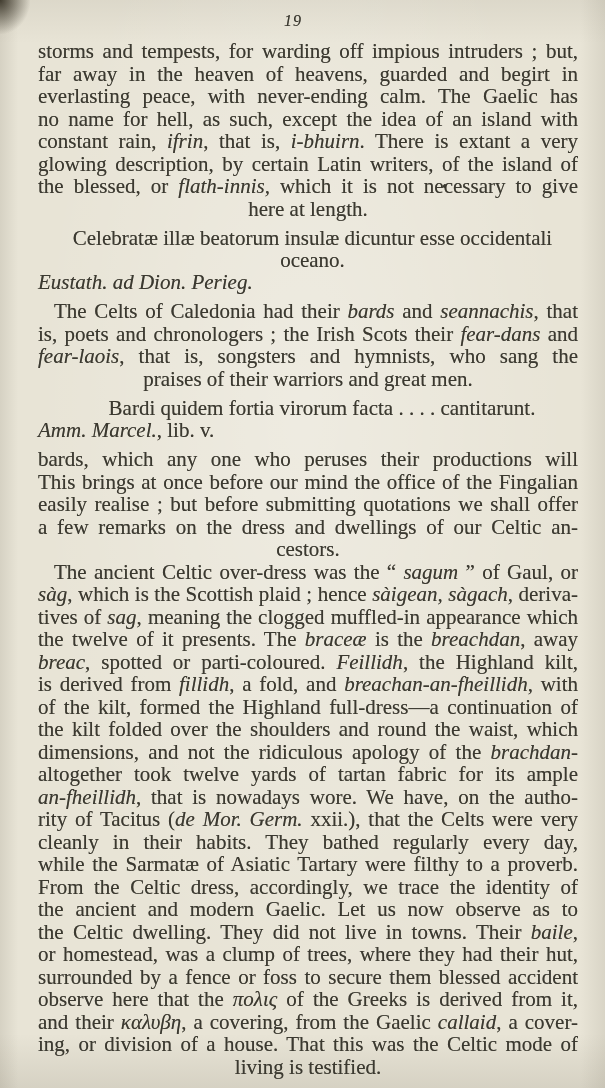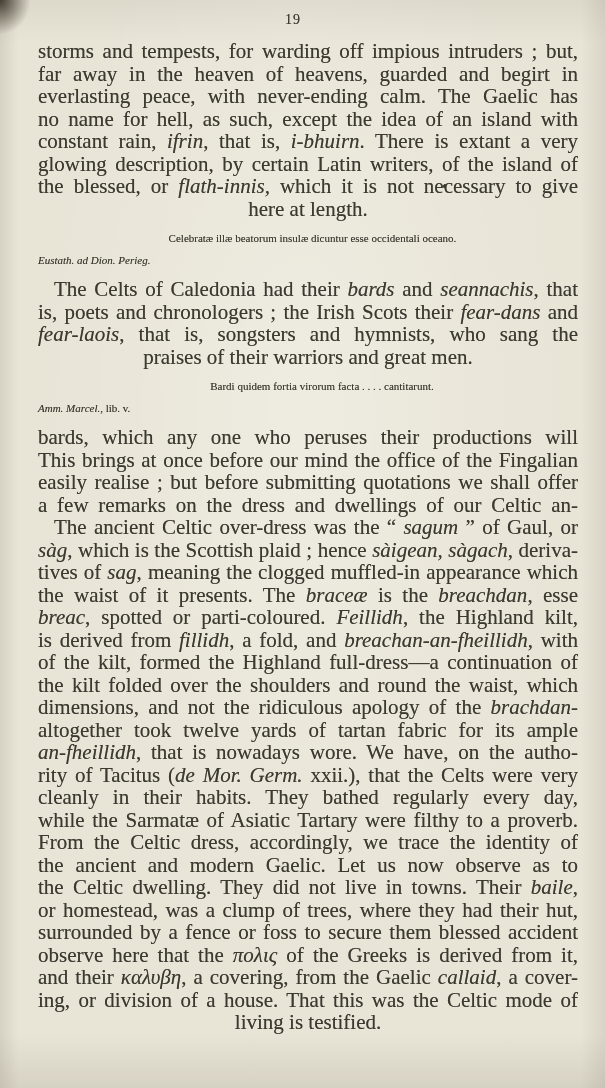--- a/index.html
+++ b/index.html
@@ -21,36 +21,37 @@
     position:absolute;top:0;left:0;width:30px;height:34px;
     background:radial-gradient(ellipse at 0% 0%, rgba(58,53,40,0.95), rgba(58,53,40,0.40) 42%, rgba(58,53,40,0) 72%);
     pointer-events:none;
   }
   .ink-spot{
     position:absolute;left:443px;top:184px;width:3px;height:4px;
     background:#3b3930;border-radius:50% 40% 60% 50%;transform:rotate(35deg);
   }
   .page-number{
     position:absolute;top:12px;left:0;width:586px;
-    text-align:center;font-size:14px;letter-spacing:1px;
+    text-align:center;font-size:16px;letter-spacing:1px;
     text-shadow:0 0 0.5px rgba(59,57,48,0.6);
+    font-style:italic;
   }
   .text-block{
     position:absolute;top:40px;left:38px;width:540px;
   }
   .line{
     font-size:21px;line-height:22.5px;
     text-shadow:0 0 0.5px rgba(59,57,48,0.55);
   }
   .align-justify{text-align:justify;text-align-last:justify;}
   .align-last,.align-left{text-align:center;}
   .align-right{text-align:left;}
   .indent{text-indent:16px;}
   .para.quote{margin:7px 0;}
-  .para.quote .line{font-size:11px;line-height:22px;}
+  .para.quote .line{font-size:21px;line-height:22px;}
   
   .text-block .para:nth-child(2) .align-left{padding-left:9px;}
   .text-block .para:nth-child(2) .align-right{padding-right:10px;}
   
   .text-block .para:nth-child(4) .align-left{padding-left:28px;}
   .text-block .para:nth-child(4) .align-right{padding-right:128px;}
   i{font-style:italic;}
 </style>
 </head>
 <body>
@@ -81,26 +82,27 @@
       </div>
       <div class="para quote">
         <div class="line align-left"><span>Bardi quidem fortia virorum facta . . . . cantitarunt.</span></div>
         <div class="line align-right"><i>Amm. Marcel.</i><span>, lib. v.</span></div>
       </div>
       <div class="para body">
         <div class="line align-justify"><span>bards, which any one who peruses their productions will</span></div>
         <div class="line align-justify"><span>This brings at once before our mind the office of the Fingalian</span></div>
         <div class="line align-justify"><span>easily realise ; but before submitting quotations we shall offer</span></div>
         <div class="line align-justify"><span>a few remarks on the dress and dwellings of our Celtic an-</span></div>
+        <div class="line align-last"><span>cestors.</span></div>
       </div>
       <div class="para body">
         <div class="line align-justify indent"><span>The ancient Celtic over-dress was the “ </span><i>sagum</i><span> ” of Gaul, or</span></div>
         <div class="line align-justify"><i>sàg</i><span>, which is the Scottish plaid ; hence </span><i>sàigean, sàgach</i><span>, deriva-</span></div>
         <div class="line align-justify"><span>tives of </span><i>sag</i><span>, meaning the clogged muffled-in appearance which</span></div>
-        <div class="line align-justify"><span>the waist of it presents. The </span><i>braceæ</i><span> is the </span><i>breachdan</i><span>, esse</span></div>
+        <div class="line align-justify"><span>the twelve of it presents. The </span><i>braceæ</i><span> is the </span><i>breachdan</i><span>, away</span></div>
         <div class="line align-justify"><i>breac</i><span>, spotted or parti-coloured. </span><i>Feillidh</i><span>, the Highland kilt,</span></div>
         <div class="line align-justify"><span>is derived from </span><i>fillidh</i><span>, a fold, and </span><i>breachan-an-fheillidh</i><span>, with</span></div>
         <div class="line align-justify"><span>of the kilt, formed the Highland full-dress—a continuation of</span></div>
         <div class="line align-justify"><span>the kilt folded over the shoulders and round the waist, which</span></div>
         <div class="line align-justify"><span>dimensions, and not the ridiculous apology of the </span><i>brachdan-</i></div>
         <div class="line align-justify"><span>altogether took twelve yards of tartan fabric for its ample</span></div>
         <div class="line align-justify"><i>an-fheillidh</i><span>, that is nowadays wore. We have, on the autho-</span></div>
         <div class="line align-justify"><span>rity of Tacitus (</span><i>de Mor. Germ.</i><span> xxii.), that the Celts were very</span></div>
         <div class="line align-justify"><span>cleanly in their habits. They bathed regularly every day,</span></div>
         <div class="line align-justify"><span>while the Sarmatæ of Asiatic Tartary were filthy to a proverb.</span></div>

